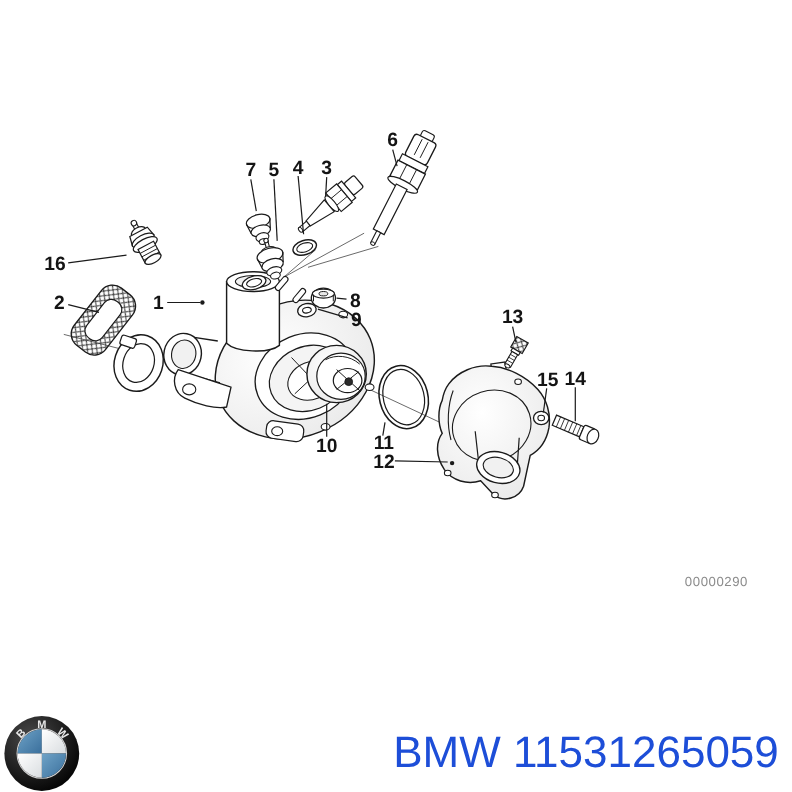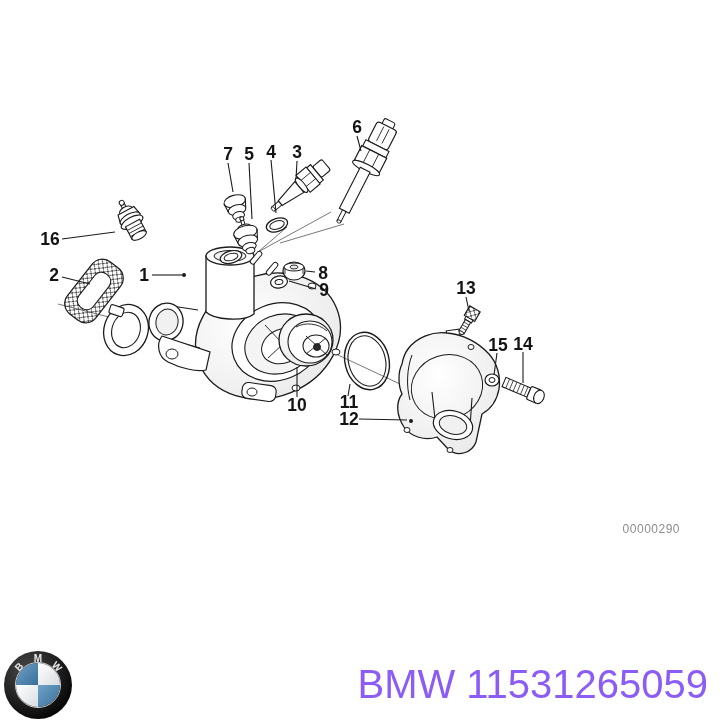--- a/index.html
+++ b/index.html
@@ -11,21 +11,21 @@
   svg text.lbl{
     font-family:"Liberation Sans","DejaVu Sans",sans-serif;
     font-weight:700;font-size:17.5px;fill:#141414;text-anchor:middle;
   }
   svg text.wm{
     font-family:"Liberation Sans","DejaVu Sans",sans-serif;
     font-size:12px;fill:#8c8c8c;text-anchor:end;letter-spacing:0.5px;
   }
   .footer-text{
     position:absolute;right:12px;top:663px;
-    font-size:40px;line-height:42px;color:#8b5cf6;white-space:nowrap;
+    font-size:40px;line-height:42px;color:#1d4ed8;white-space:nowrap;
     font-family:"Liberation Sans","DejaVu Sans",sans-serif;
   }
   .footer-text .pn{margin-left:11px;}
   .logo-wrap{position:absolute;left:3px;top:650px;width:70px;height:70px;}
 </style>
 </head>
 <body>
 
 <div class="stage">
 

